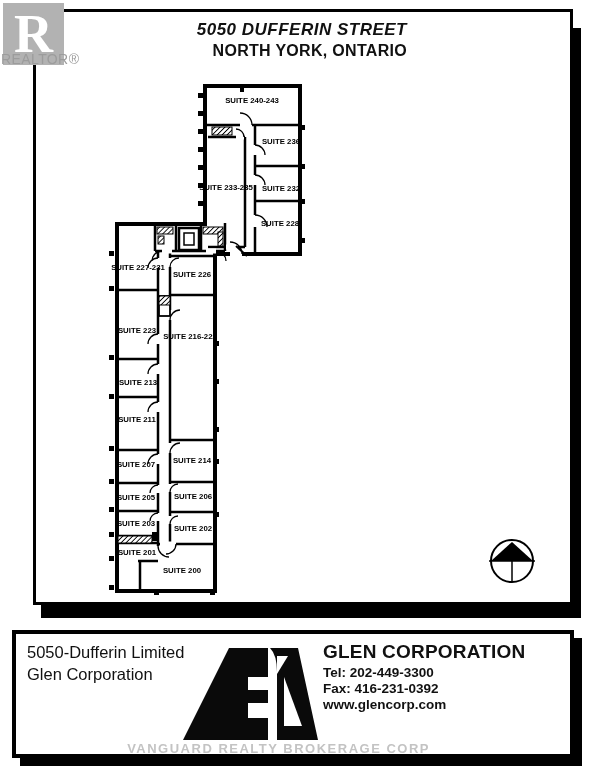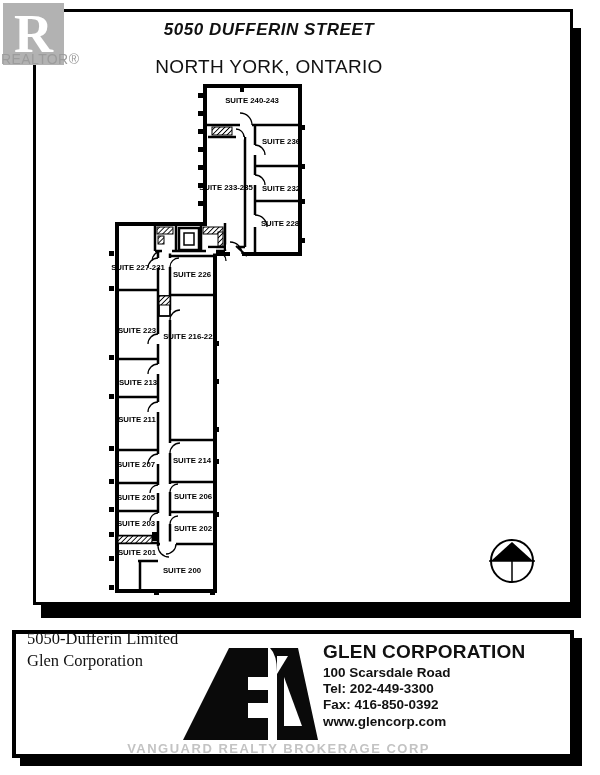--- a/index.html
+++ b/index.html
@@ -4,35 +4,35 @@
 <style>
   html,body{margin:0;padding:0;background:#fff;}
   #page{position:relative;width:600px;height:775px;background:#fff;overflow:hidden;
         font-family:"Liberation Sans",sans-serif;}
   .abs{position:absolute;}
   
   #plan-shadow{left:41px;top:28px;width:540px;height:590px;background:#000;z-index:1;}
   #plan-box{left:33px;top:9px;width:540px;height:596px;background:#fff;border:3px solid #000;
             box-sizing:border-box;z-index:2;}
   
-  #title-wrap{left:119px;top:20px;width:300px;text-align:center;z-index:4;color:#111;}
+  #title-wrap{left:107px;top:20px;width:300px;text-align:right;z-index:4;color:#111;}
   #title-line1{font-size:17px;font-weight:bold;font-style:italic;letter-spacing:.5px;}
-  #title-line2{font-size:19px;font-weight:normal;letter-spacing:.3px;margin-top:16px;}
+  #title-line2{font-size:16px;font-weight:bold;letter-spacing:.3px;margin-top:2px;}
   
   #realtor{left:3px;top:3px;width:66px;z-index:6;}
   #realtor-block{position:absolute;left:0;top:0;width:61px;height:62px;background:#b2b2b2;}
   #realtor-r{position:absolute;left:0;top:-1px;width:61px;height:62px;line-height:64px;text-align:center;
              font-family:"Liberation Serif",serif;font-weight:bold;font-size:54px;color:#fff;}
   #realtor-label{position:absolute;left:-2px;top:48px;width:70px;text-align:center;
                  font-size:14px;color:#9c9c9c;letter-spacing:.4px;}
   
   #footer-shadow{left:20px;top:638px;width:562px;height:128px;background:#000;z-index:1;}
   #footer-box{left:12px;top:630px;width:562px;height:128px;background:#fff;border:4px solid #000;
               box-sizing:border-box;z-index:2;}
-  #footer-left{left:27px;top:628px;width:200px;z-index:4;font-size:16.5px;line-height:21.5px;color:#111;font-family:Liberation Serif, serif;}
+  #footer-left{left:27px;top:642px;width:200px;z-index:4;font-size:16.5px;line-height:21.5px;color:#111;}
   #footer-right{left:323px;top:641px;width:240px;z-index:4;color:#111;}
   #company-name{font-size:19px;font-weight:bold;letter-spacing:.2px;}
   .company-line{font-size:13.5px;font-weight:bold;margin-top:2.6px;line-height:13.8px;}
   #watermark{left:100px;top:741px;width:330px;text-align:right;z-index:5;
              font-size:13px;font-weight:bold;letter-spacing:1.5px;color:#c3c3c3;
              text-shadow:0 1px 0 #ffffff;white-space:nowrap;}
   #plan-svg{left:0;top:0;z-index:3;pointer-events:none;}
   svg text{font-family:"Liberation Sans",sans-serif;font-weight:bold;}
 </style>
 </head>
@@ -197,21 +197,20 @@
     </g>
   </svg>
 
   <div class="abs" id="footer-left">
     <div>5050-Dufferin Limited</div>
     <div>Glen Corporation</div>
   </div>
 
   <div class="abs" id="footer-right">
     <div id="company-name">GLEN CORPORATION</div>
-    <div class="company-line">100 Scarsdale Road</div>
     <div class="company-line">Tel:  202-449-3300</div>
-    <div class="company-line">Fax:  416-850-0392</div>
+    <div class="company-line">Fax:  416-231-0392</div>
     <div class="company-line">www.glencorp.com</div>
   </div>
 
   <div class="abs" id="watermark">VANGUARD REALTY BROKERAGE CORP</div>
 
 </div>
 
 </body></html>

